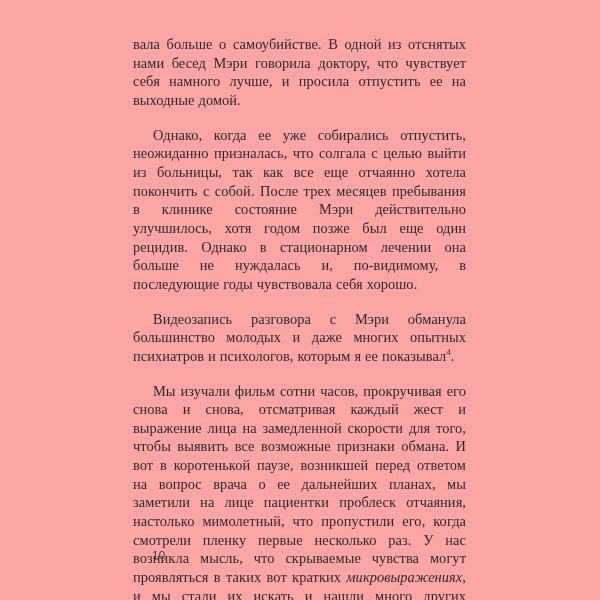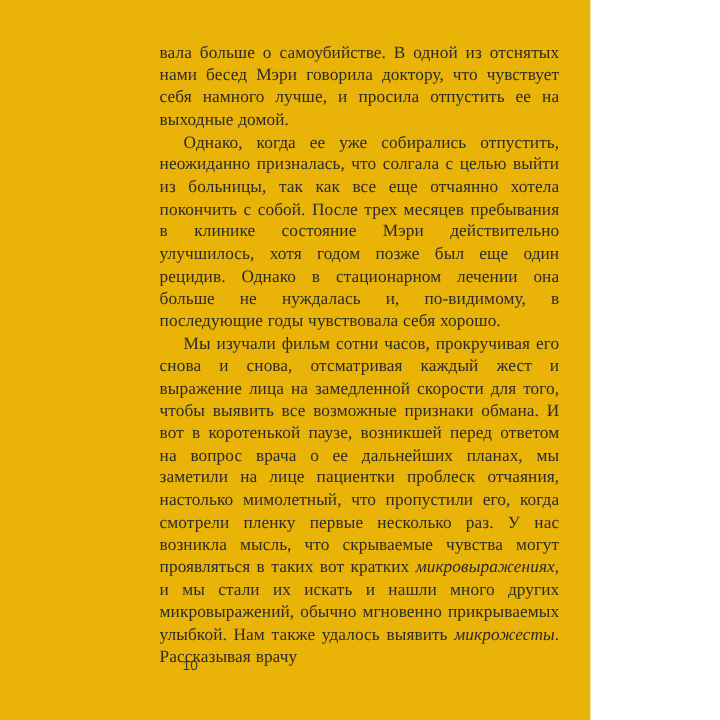--- a/index.html
+++ b/index.html
@@ -9,23 +9,23 @@
   body {
     width: 600px;
     height: 600px;
     background: #ffffff;
     font-family: "Liberation Serif", "DejaVu Serif", serif;
     overflow: hidden;
   }
 
   #page {
     position: relative;
-    width: 492px;
+    width: 600px;
     height: 600px;
-    background: #eab308;
+    background: #fca5a5;
   }
 
   #text-block {
     position: absolute;
     left: 133px;
     top: 35px;
     width: 333px;
   }
 
   .para {
@@ -35,21 +35,21 @@
     color: #2b2b2b;
     text-align: justify;
     text-justify: inter-word;
     hyphens: manual;
     -webkit-hyphens: manual;
     word-spacing: 0.02em;
     letter-spacing: 0.005em;
   }
 
   .para + .para {
-    margin-top: 0;
+    margin-top: 16px;
   }
 
   .para.indent {
     text-indent: 20px;
   }
 
   .para em {
   }
 
   .fn {
@@ -70,18 +70,19 @@
   }
 </style>
 </head>
 <body>
 
 <div id="page">
 
   <div id="text-block">
     <p class="para"><span>вала больше о самоубийстве. В одной из отснятых нами бесед Мэри говорила доктору, что чувствует себя намного лучше, и просила отпустить ее на выходные домой.</span></p>
     <p class="para indent"><span>Однако, когда ее уже собирались отпустить, неожиданно призналась, что солгала с целью выйти из больницы, так как все еще отчаянно хотела покончить с собой. После трех месяцев пребывания в клинике состояние Мэри действительно улучшилось, хотя годом позже был еще один рецидив. Однако в стационарном лечении она больше не нуждалась и, по-видимому, в последующие годы чувствовала себя хорошо.</span></p>
+    <p class="para indent"><span>Видеозапись разговора с Мэри обманула большинство молодых и даже многих опытных психиатров и психологов, которым я ее показывал</span><sup class="fn">4</sup><span>.</span></p>
     <p class="para indent"><span>Мы изучали фильм сотни часов, прокручивая его снова и снова, отсматривая каждый жест и выражение лица на замедленной скорости для того, чтобы выявить все возможные признаки обмана. И вот в коротенькой паузе, возникшей перед ответом на вопрос врача о ее дальнейших планах, мы заметили на лице пациентки проблеск отчаяния, настолько мимолетный, что пропустили его, когда смотрели пленку первые несколько раз. У нас возникла мысль, что скрываемые чувства могут проявляться в таких вот кратких </span><em>микровыражениях</em><span>, и мы стали их искать и нашли много других микровыражений, обычно мгновенно прикрываемых улыбкой. Нам также удалось выявить </span><em>микрожесты</em><span>. Рассказывая врачу</span></p>
   </div>
 
   <div id="page-number">10</div>
 
 </div>
 
 </body></html>

